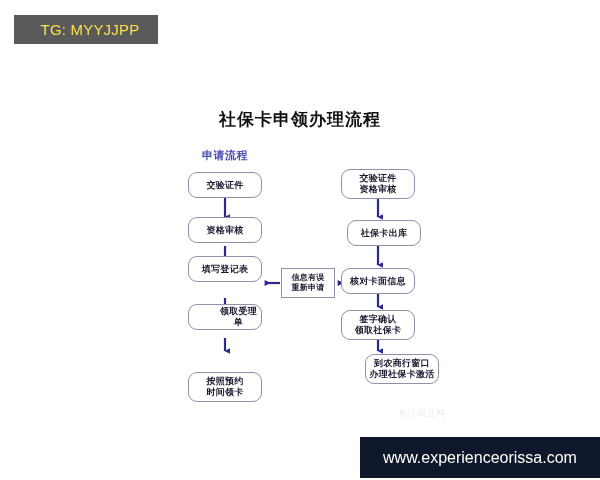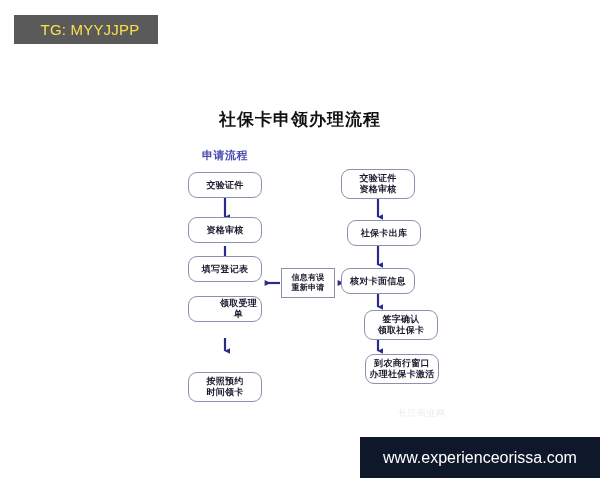--- a/index.html
+++ b/index.html
@@ -100,28 +100,28 @@
   .col-l { left: 188px; width: 74px; }
   .col-r { left: 341px; width: 74px; }
 
   .h1 { height: 26px; }
   .h2 { height: 30px; }
 
   
   #n-l1 { top: 172px; }
   #n-l2 { top: 217px; }
   #n-l3 { top: 256px; }
-  #n-l4 { top: 296px; padding-left: 27px; }
+  #n-l4 { top: 304px; padding-left: 27px; }
   #n-l5 { top: 372px; }
 
   
   #n-r1 { top: 169px; }
   #n-r2 { top: 220px; margin-left: 6px; }
   #n-r3 { top: 268px; }
-  #n-r4 { top: 310px; margin-left: 23px; }
+  #n-r4 { top: 310px; }
   #n-r5 { top: 354px; margin-left: 24px; }
 
   
   #n-mid {
     left: 281px;
     top: 268px;
     width: 54px;
     height: 30px;
     border-radius: 0;
     font-size: 8px;

